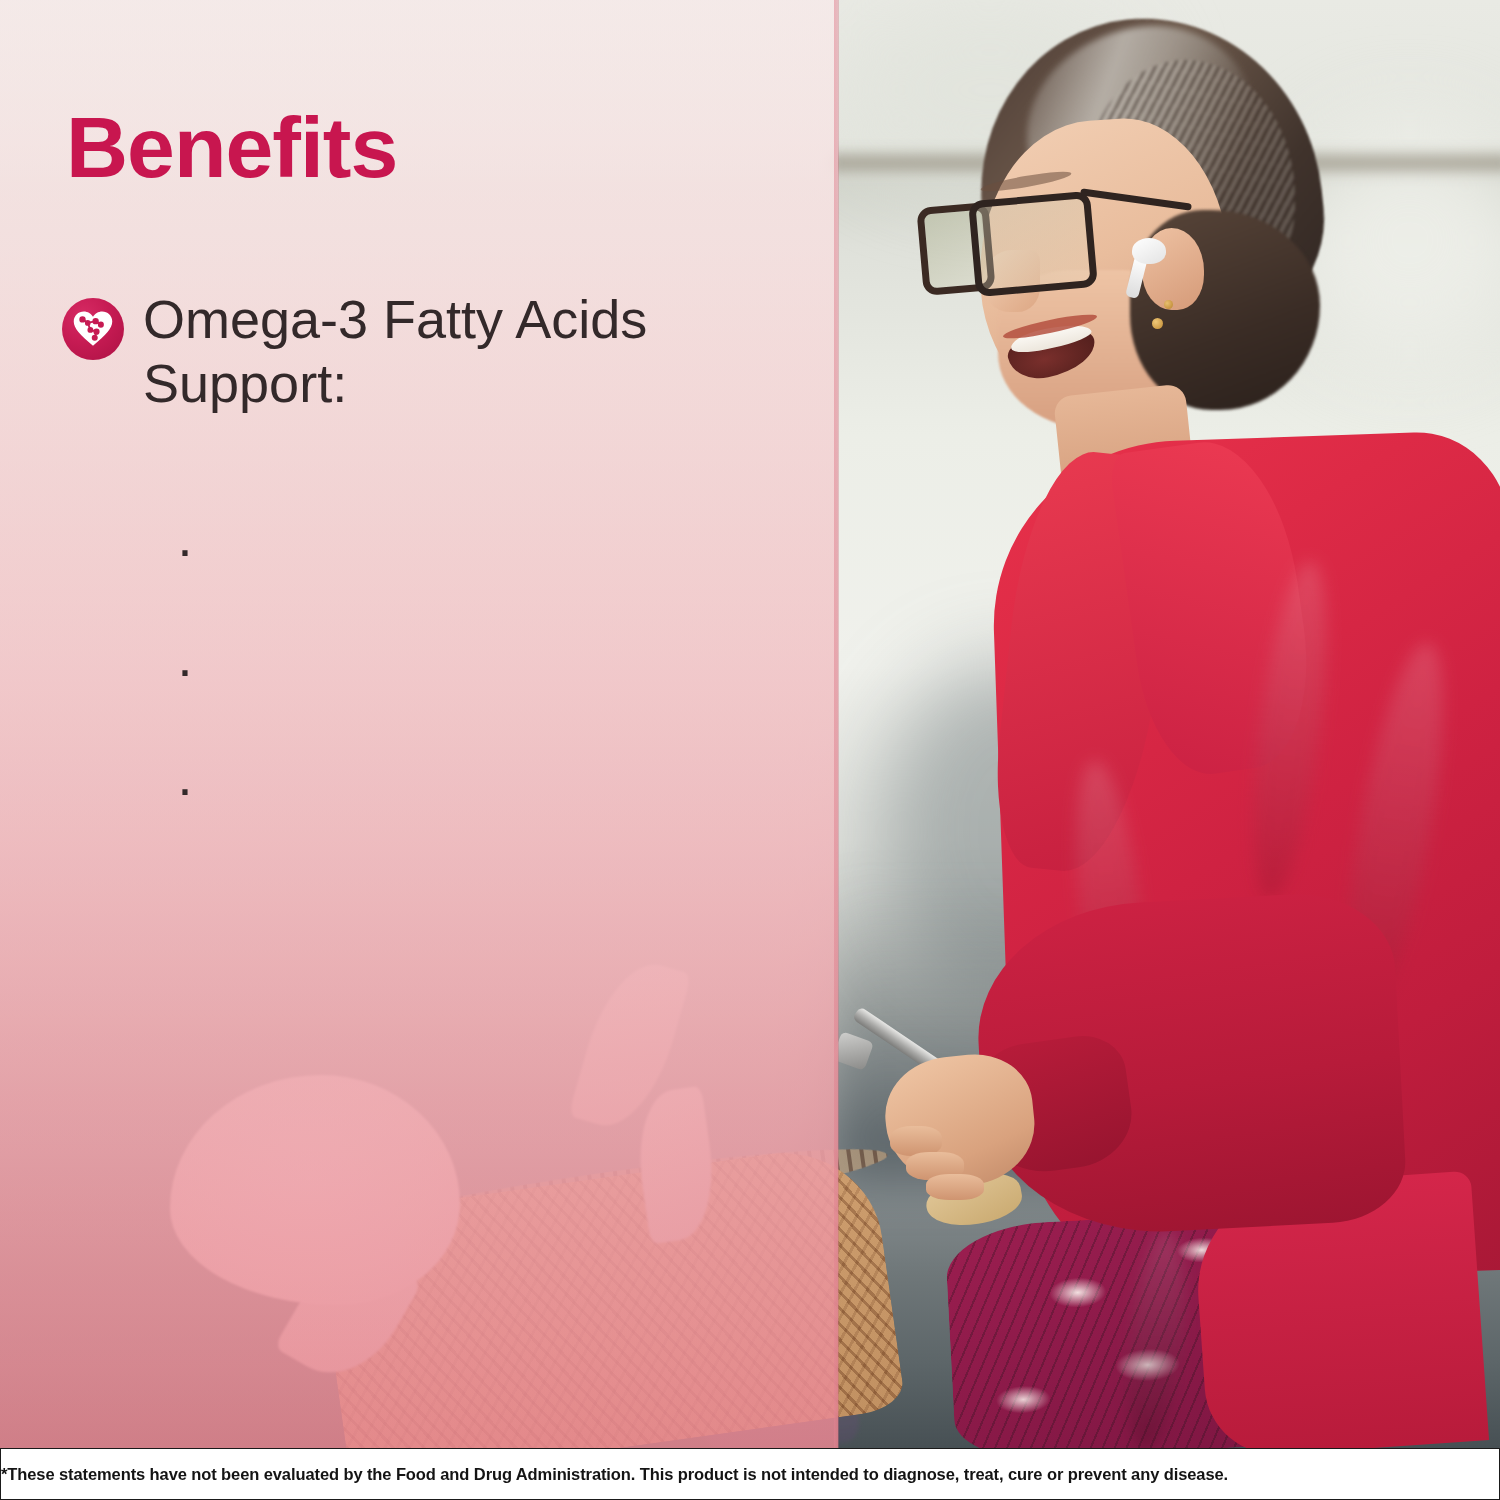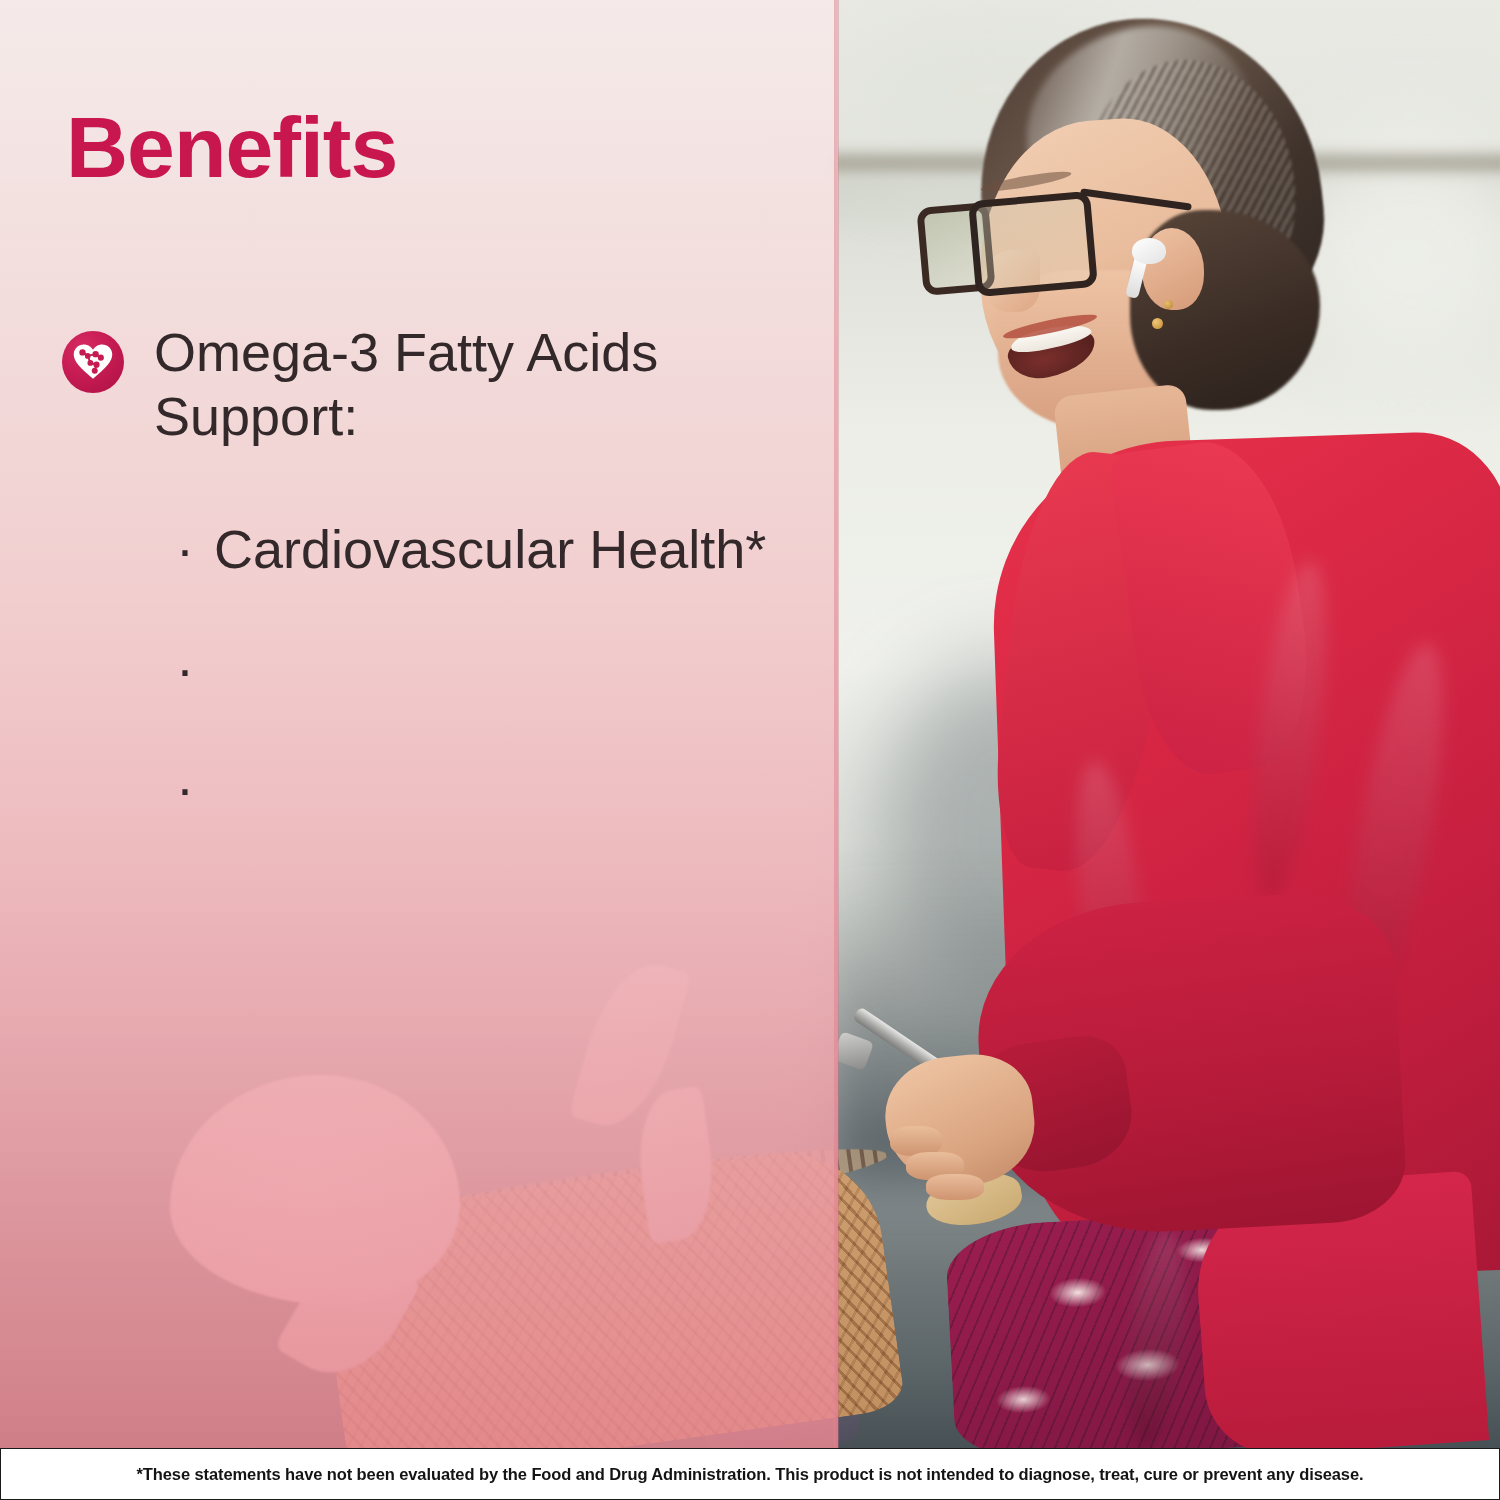--- a/index.html
+++ b/index.html
@@ -368,21 +368,21 @@
   .heading {
     position:absolute; left:66px; top:104px;
     font-size:86px; font-weight:bold;
     color:#c8164f;
     letter-spacing:-1px;
     line-height:1;
   }
 
   .benefit-row {
     position:absolute; left:62px; top:288px; width:700px;
-    display:flex; align-items:flex-start; gap:30px;margin-top:33px;
+    display:flex; align-items:flex-start; gap:19px;
   }
   .icon-badge {
     flex:0 0 auto;
     width:62px; height:62px; margin-top:10px;
     border-radius:50%;
     background:radial-gradient(circle at 34% 28%, #d62a63 0%, #c61b53 45%, #ac1144 100%);
     display:flex; align-items:center; justify-content:center;
   }
   .icon-badge svg { width:42px; height:42px; display:block; }
 
@@ -406,21 +406,21 @@
     flex:0 0 auto; width:14px; text-align:center;
     line-height:1.18;
   }
   .bullet-label { max-width:560px; }
 
   
   .footer {
     position:absolute; left:0; bottom:0; width:1500px; height:52px;
     background:#ffffff;
     border:1px solid #1a1a1a;
-    display:flex; align-items:center; justify-content:center;
+    display:flex; align-items:center; 
   }
   .footer-text {
     font-size:16.5px; font-weight:bold;
     color:#141414;
     white-space:nowrap;
     letter-spacing:-0.1px;
   }
 </style>
 </head>
 <body>
@@ -525,21 +525,20 @@
             <circle cx="26" cy="34" r="2.4"></circle>
           </g>
         </svg>
       </div>
       <div class="benefit-text">Omega-3 Fatty Acids Support:</div>
     </div>
 
     <ul class="bullets">
       <li class="bullet-item">
         <span class="bullet-dot">·</span>
-        <span class="bullet-label">Cardiovascular Health*</span>
       </li>
       <li class="bullet-item">
         <span class="bullet-dot">·</span>
       </li>
       <li class="bullet-item">
         <span class="bullet-dot">·</span>
       </li>
     </ul>
 
   </div>

